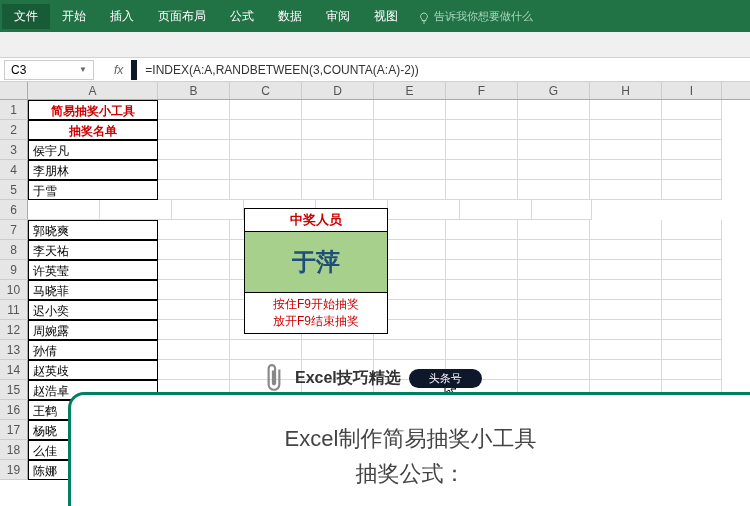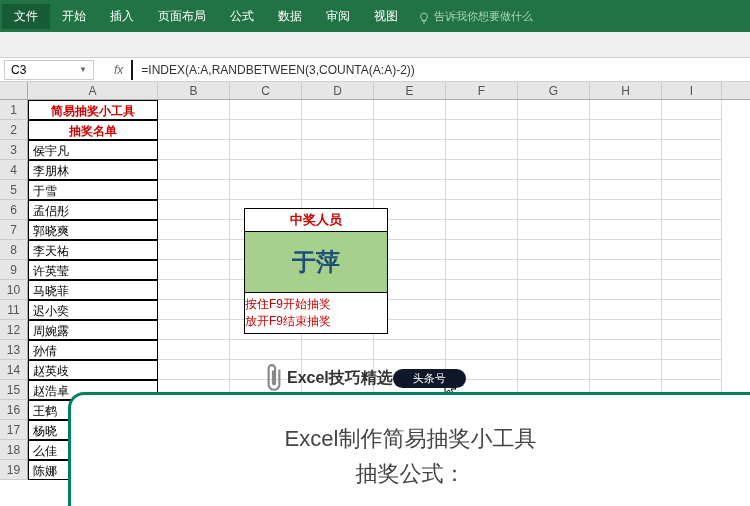--- a/index.html
+++ b/index.html
@@ -11,47 +11,47 @@
 .tell-me { display: flex; align-items: flex-end; color: #a8d4bb; font-size: 11px; margin-left: 8px; }
 .tell-me svg { margin-right: 4px; }
 
 .ribbon-body { background: #f0f0f0; height: 26px; border-bottom: 1px solid #d0d0d0; }
 
 .namebox-row { display: flex; align-items: center; height: 24px; border-bottom: 1px solid #d0d0d0; background: #fff; }
 .namebox { width: 90px; height: 20px; border: 1px solid #ccc; margin-left: 4px; padding: 0 6px; font-size: 12px; display: flex; align-items: center; justify-content: space-between; }
 .namebox-dd { color: #666; font-size: 8px; }
 .fnbtns { display: flex; margin-left: 20px; gap: 10px; }
 .fnbtn { font-size: 12px; color: #666; font-style: italic; cursor: pointer; font-family: Liberation Sans, sans-serif; }
-.formula-bar { flex: 1; padding: 0 8px; font-size: 12px; color: #333; border-left: 2px solid #0f172a; margin-left: 8px; height: 20px; display: flex; align-items: center; }
+.formula-bar { flex: 1; padding: 0 8px; font-size: 12px; color: #333; border-left: 6px solid #0f172a; margin-left: 8px; height: 20px; display: flex; align-items: center; }
 
 .sheet { position: relative; }
 .col-headers { display: flex; height: 18px; background: #e6e6e6; border-bottom: 1px solid #aaa; }
 .corner { width: 28px; border-right: 1px solid #aaa; background: #e6e6e6; }
 .colh { text-align: center; font-size: 12px; color: #555; border-right: 1px solid #ccc; line-height: 18px; }
 .colA { width: 130px; } .colB { width: 72px; } .colC { width: 72px; } .colD { width: 72px; }
 .colE { width: 72px; } .colF { width: 72px; } .colG { width: 72px; } .colH { width: 72px; } .colI { width: 60px; }
 
 .rows { }
 .row { display: flex; height: 20px; }
 .rowh { width: 28px; background: #e6e6e6; border-right: 1px solid #aaa; border-bottom: 1px solid #ccc; text-align: center; font-size: 12px; color: #555; line-height: 20px; }
 .cell { border-right: 1px solid #d8d8d8; border-bottom: 1px solid #d8d8d8; font-size: 12px; padding: 0 4px; line-height: 20px; overflow: hidden; white-space: nowrap; }
 
 .title-cell { background: #fff; color: #c00; font-weight: bold; text-align: center; border: 1px solid #000 !important; }
 .subtitle-cell { color: #c00; font-weight: bold; text-align: center; border: 1px solid #000 !important; }
 .name-cell { border: 1px solid #000 !important; background: #fff; }
 
 .winner-box { position: absolute; left: 244px; top: 126px; width: 144px; }
 .winner-h { border: 1px solid #000; text-align: center; color: #c00; font-weight: bold; font-size: 13px; padding: 2px 0; background: #fff; }
 .winner-name { border: 1px solid #000; border-top: none; background: #a8d08d; text-align: center; color: #1f4e79; font-weight: bold; font-size: 24px; padding: 14px 0; }
-.winner-tip { border: 1px solid #000; border-top: none; text-align: left; color: #c00; font-size: 12px; padding: 3px 0; background: #fff; line-height: 1.4; }
+.winner-tip { border: 1px solid #000; border-top: none; text-align: center; color: #c00; font-size: 12px; padding: 3px 0; background: #fff; line-height: 1.4; }
 
 .cursor-arrow { position: absolute; left: 444px; top: 296px; pointer-events: none; }
 
 .overlay { position: absolute; left: 68px; top: 392px; right: 0; bottom: 0; background: #fff; border: 3px solid #008060; border-right: none; border-bottom: none; border-radius: 16px 0 0 0; padding: 20px 30px; }
-.overlay-head { position: absolute; top: -32px; left: 190px; display: flex; align-items: center; }
+.overlay-head { position: absolute; top: -32px; left: 190px; display: flex; align-items: center; gap: 8px; }
 .clip-icon { width: 26px; height: 30px; }
 .ov-title { font-size: 16px; font-weight: bold; color: #333; }
 .badge { background: #0f172a; color: #fff; font-size: 11px; padding: 2px 20px; border-radius: 10px; }
 .ov-body { text-align: center; font-size: 22px; color: #444; line-height: 1.6; margin-top: 6px; }
 </style>
 </head>
 <body>
 
 <div class="ribbon">
   <div class="ribbon-item">文件</div>
@@ -151,21 +151,20 @@
         <div class="cell colC"></div>
         <div class="cell colD"></div>
         <div class="cell colE"></div>
         <div class="cell colF"></div>
         <div class="cell colG"></div>
         <div class="cell colH"></div>
         <div class="cell colI"></div>
       </div>
       <div class="row">
         <div class="rowh">6</div>
-        <div class="cell colA name-cell">孟侣彤</div>
         <div class="cell colB"></div>
         <div class="cell colC"></div>
         <div class="cell colD"></div>
         <div class="cell colE"></div>
         <div class="cell colF"></div>
         <div class="cell colG"></div>
         <div class="cell colH"></div>
         <div class="cell colI"></div>
       </div>
       <div class="row">

